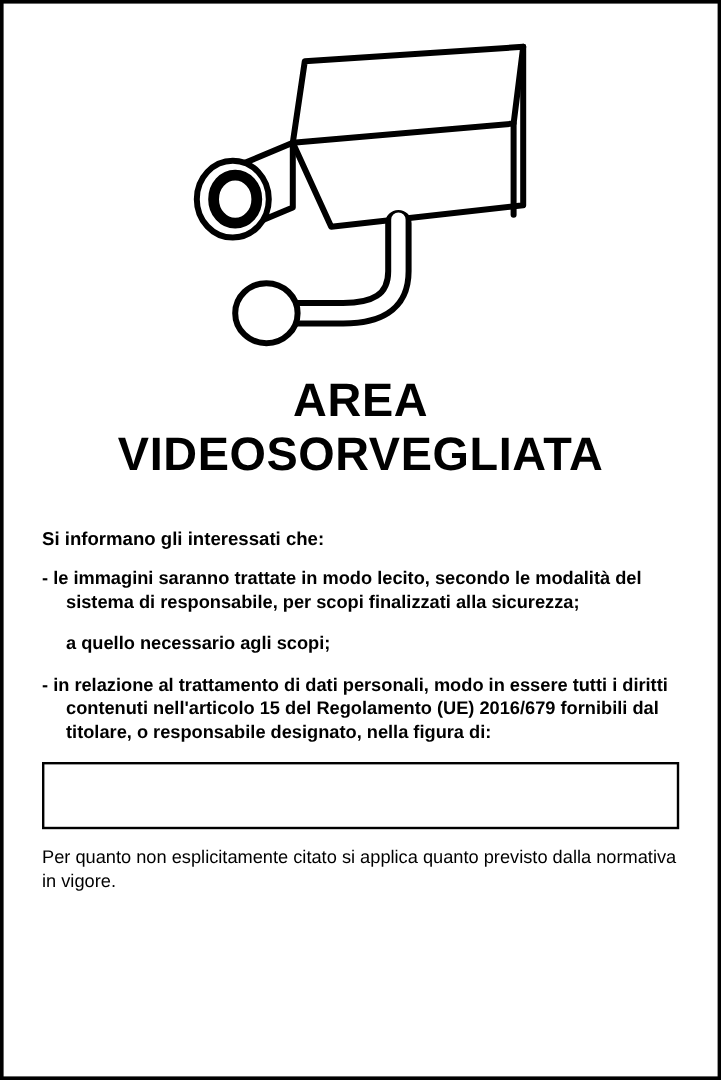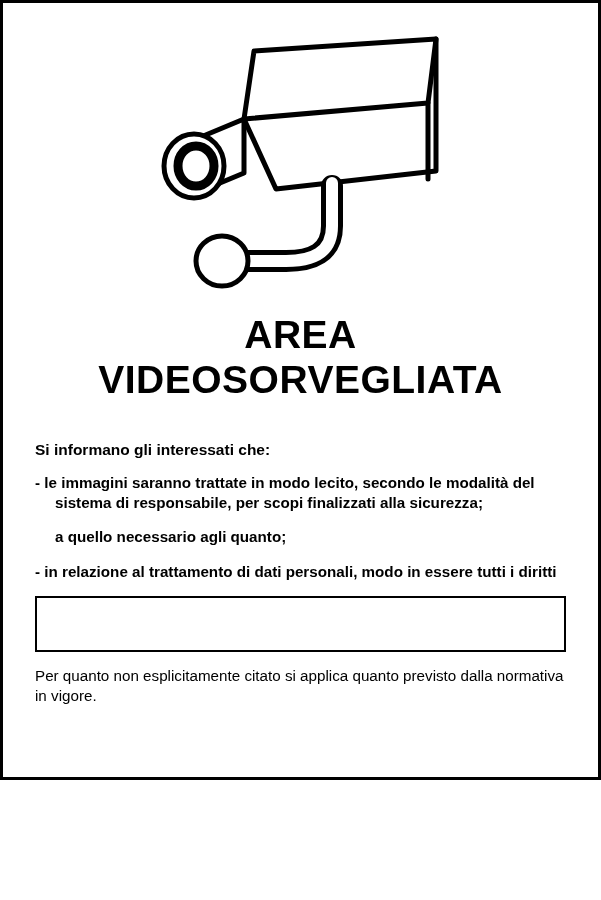--- a/index.html
+++ b/index.html
@@ -7,21 +7,21 @@
     padding: 0;
     background: #ffffff;
   }
   body {
     font-family: "Liberation Sans", sans-serif;
     color: #000000;
   }
   .page {
     position: relative;
     width: 601px;
-    height: 780px;
+    height: 900px;
     box-sizing: border-box;
     background: #ffffff;
     border: 3px solid #000000;
     overflow: hidden;
   }
   .camera-area {
     width: 100%;
     height: 310px;
     display: flex;
     align-items: flex-start;
@@ -128,25 +128,26 @@
     <div class="intro">Si informano gli interessati che:</div>
 
     <div class="bullets">
 
       <div class="bullet">
         <span>- le immagini saranno trattate in modo lecito, secondo le modalità del</span>
         <span class="indent">sistema di responsabile, per scopi finalizzati alla sicurezza;</span>
       </div>
 
       <div class="bullet">
-        <span class="indent">a quello necessario agli quanto;</span>
+        <span class="indent">a quello necessario agli scopi;</span>
       </div>
 
       <div class="bullet">
         <span>- in relazione al trattamento di dati personali, modo in essere tutti i diritti</span>
+        <span class="indent">contenuti nell'articolo 15 del Regolamento (UE) 2016/679 fornibili dal titolare, o responsabile designato, nella figura di:</span>
       </div>
 
     </div>
 
     <div class="signature-box"></div>
 
     <div class="closing">Per quanto non esplicitamente citato si applica quanto previsto dalla normativa in vigore.</div>
 
   </div>
 

